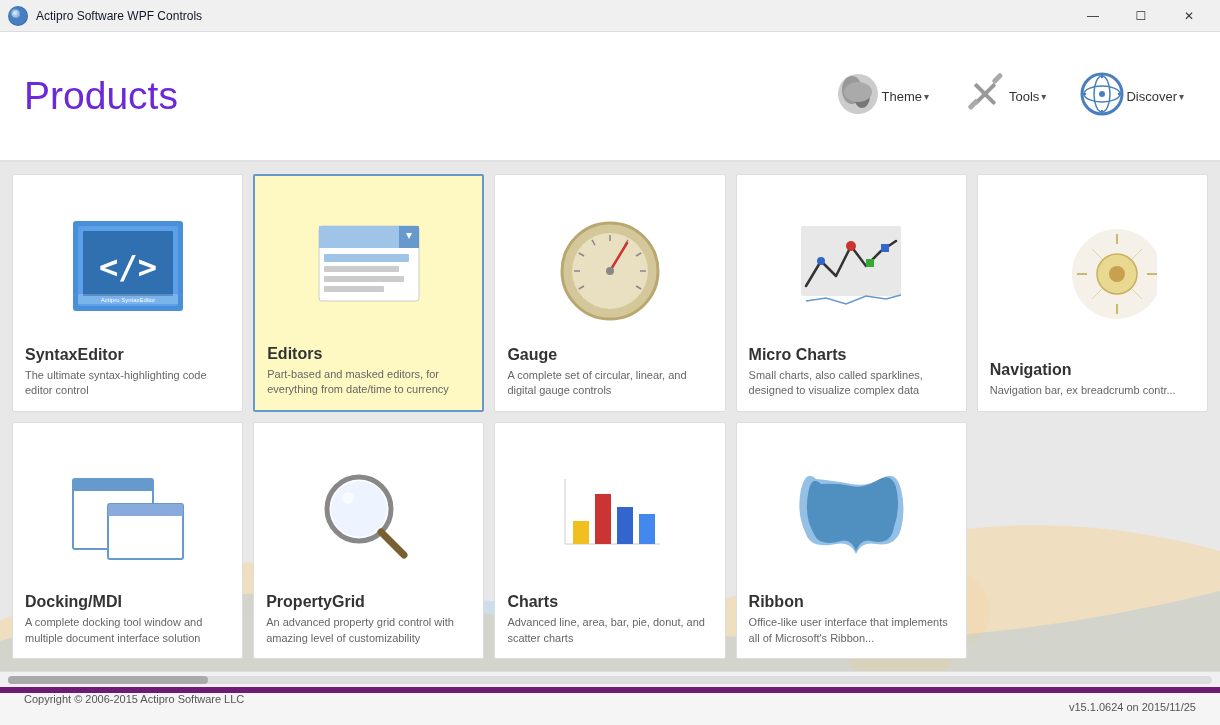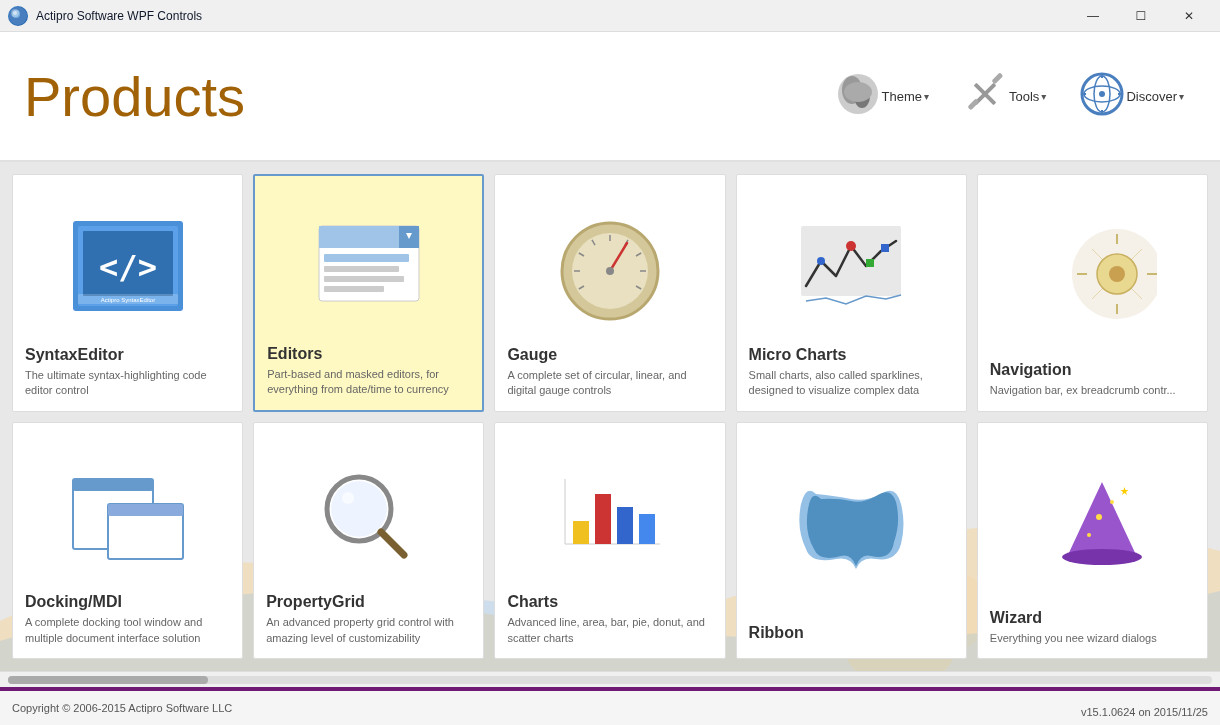--- a/index.html
+++ b/index.html
@@ -56,23 +56,23 @@
       height: 130px;
       background: white;
       display: flex;
       align-items: center;
       padding: 0 24px;
       border-bottom: 2px solid #e0e0e0;
       flex-shrink: 0;
       position: relative;
     }
     .header-title {
-      font-size: 56px;
+      font-size: 39px;
       font-weight: 300;
-      color: #a16207;
+      color: #6d28d9;
       flex: 1;
     }
     .header-nav {
       display: flex;
       gap: 8px;
       align-items: center;
     }
     .nav-item {
       display: flex;
       align-items: center;
@@ -165,24 +165,24 @@
       line-height: 1.4;
     }
 
     
     svg { display: block; }
 
     
     .footer {
       height: 38px;
       background: #f5f5f5;
-      border-top: 4px solid #701a75;
-      display: flex;
-      align-items: center;
-      padding: 0 12px;
+      border-top: 6px solid #701a75;
+      display: flex;
+      align-items: flex-start;
+      padding: 0 24px;
       justify-content: space-between;
       flex-shrink: 0;
     }
     .footer-copyright {
       font-size: 11px;
       color: #555;
     }
     .footer-version {
       font-size: 11px;
       color: #555;
@@ -463,42 +463,23 @@
 
     <div class="product-card">
       <div class="card-icon">
         <svg width="130" height="110" viewBox="0 0 130 110">
 
           <path d="M 30,20 Q 20,10 15,30 Q 10,55 20,75 Q 25,90 50,85 Q 65,82 70,95 Q 75,82 90,85 Q 110,88 115,70 Q 120,50 115,30 Q 110,10 95,20 Q 80,28 65,25 Q 50,22 30,20 Z" fill="#7ab0e0" opacity="0.8"></path>
           <path d="M 35,25 Q 25,15 22,35 Q 18,58 28,75 Q 33,88 55,82 Q 65,79 70,92 Q 75,79 85,82 Q 105,87 108,68 Q 115,48 110,28 Q 105,12 90,22 Q 76,30 65,27 Q 52,24 35,25 Z" fill="#5090c0"></path>
         </svg>
       </div>
       <div class="card-title">Ribbon</div>
-    </div>
-
-    <div class="product-card partial">
-      <div class="card-icon">
-        <svg width="130" height="110" viewBox="0 0 130 110">
-
-          <polygon points="75,15 110,90 40,90" fill="#9955cc"></polygon>
-
-          <ellipse cx="75" cy="90" rx="40" ry="8" fill="#7733aa"></ellipse>
-
-          <circle cx="72" cy="50" r="3" fill="#ffdd44"></circle>
-          <circle cx="85" cy="35" r="2" fill="#ffdd44"></circle>
-          <circle cx="62" cy="68" r="2" fill="#ffdd44"></circle>
-
-          <g fill="#ffcc00">
-            <polygon points="95,20 97,26 103,26 98,30 100,36 95,32 90,36 92,30 87,26 93,26" transform="scale(0.5) translate(100,20)"></polygon>
-          </g>
-        </svg>
-      </div>
-      <div class="card-title">Wizard</div>
-      <div class="card-desc">Everything you nee wizard dialogs</div>
-    </div>
+      <div class="card-desc">Office-like user interface that implements all of Microsoft's Ribbon...</div>
+    </div>
+
 
   </div>
 </div>
 
 <div class="scrollbar-area">
   <div class="scrollbar-track">
     <div class="scrollbar-thumb"></div>
   </div>
 </div>
 

